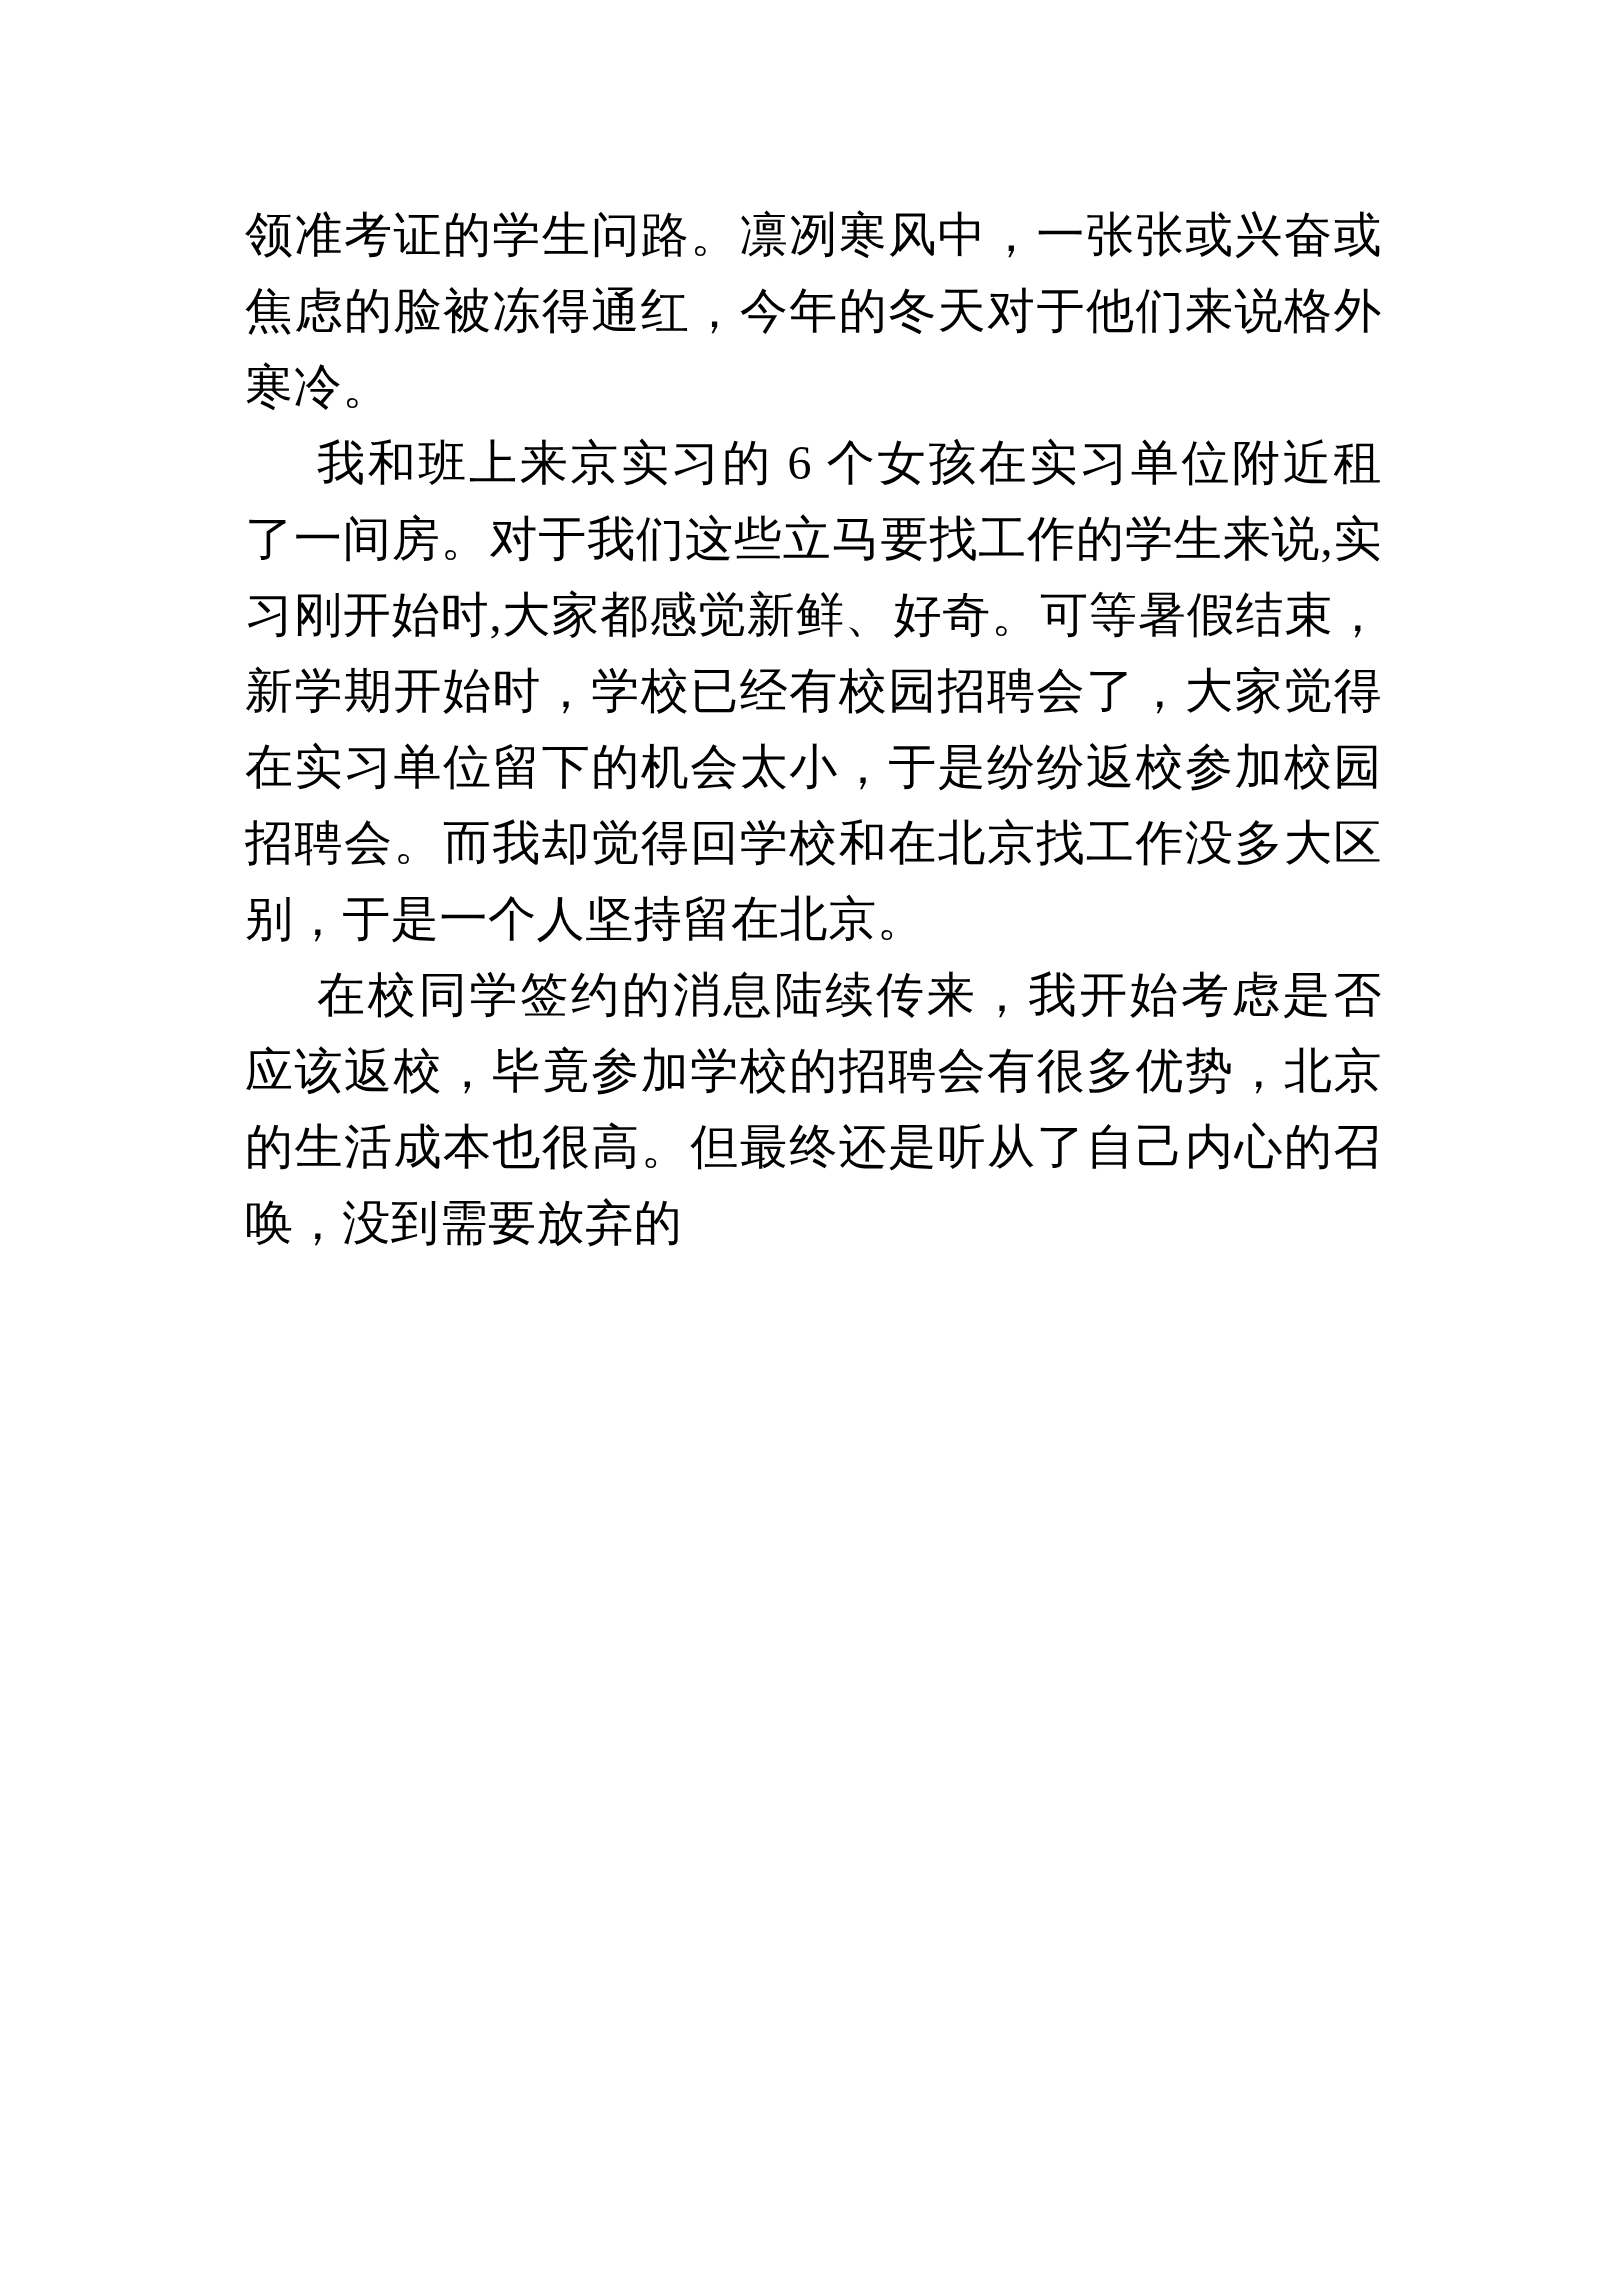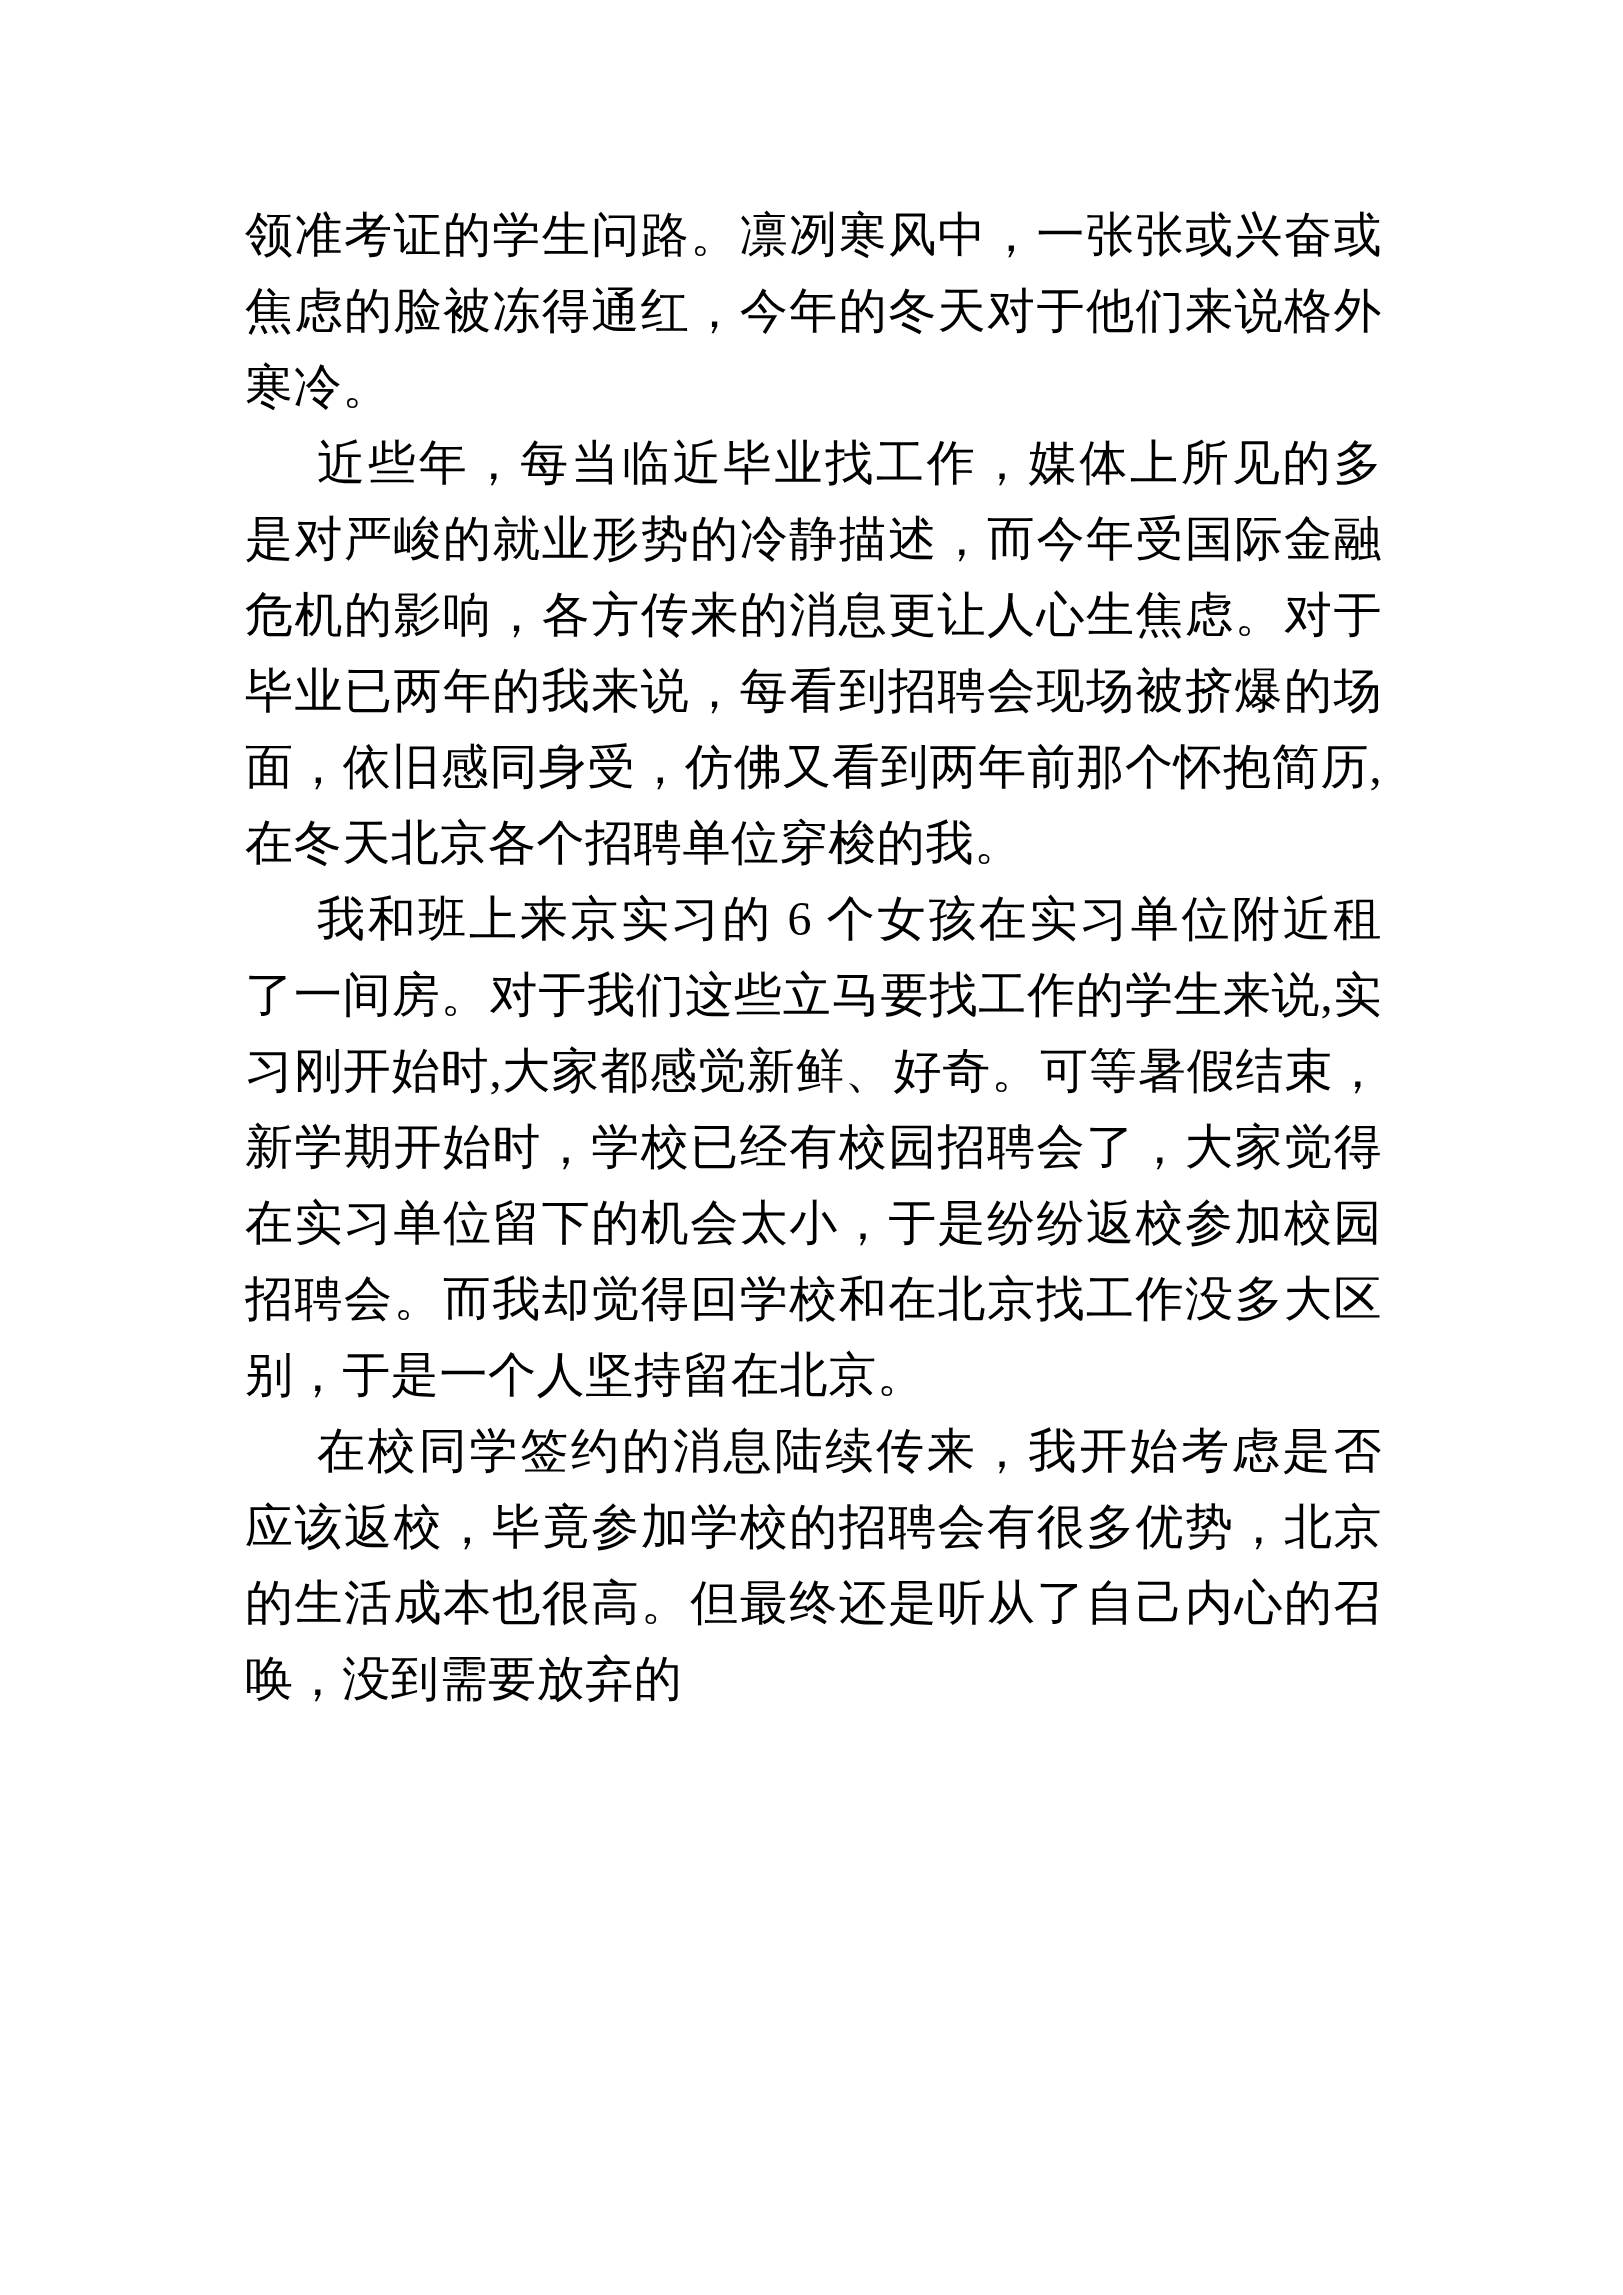--- a/index.html
+++ b/index.html
@@ -33,18 +33,17 @@
   .text-block p.indent {
     text-indent: 1.5em;
   }
 </style>
 </head>
 <body>
 
 <div class="page">
   <div class="text-block">
     <p>领准考证的学生问路。凛冽寒风中，一张张或兴奋或焦虑的脸被冻得通红，今年的冬天对于他们来说格外寒冷。</p>
-    <p class="indent">近些年，每当临近毕业找工作，媒体上所见的多是对严峻的就业形势的冷静描述，而今年受国际金融危机的影响，各方传来的消息更让人心生焦虑。对于毕业已两年的我来说，每看到招聘会现场被挤爆的场面，依旧感同身受，仿佛又看到两年前那个怀抱简历,在冬天北京各个招聘单位穿梭的我。</p>
     <p class="indent">我和班上来京实习的 6 个女孩在实习单位附近租了一间房。对于我们这些立马要找工作的学生来说,实习刚开始时,大家都感觉新鲜、好奇。可等暑假结束，新学期开始时，学校已经有校园招聘会了，大家觉得在实习单位留下的机会太小，于是纷纷返校参加校园招聘会。而我却觉得回学校和在北京找工作没多大区别，于是一个人坚持留在北京。</p>
     <p class="indent">在校同学签约的消息陆续传来，我开始考虑是否应该返校，毕竟参加学校的招聘会有很多优势，北京的生活成本也很高。但最终还是听从了自己内心的召唤，没到需要放弃的</p>
   </div>
 </div>
 
 
 </body></html>

